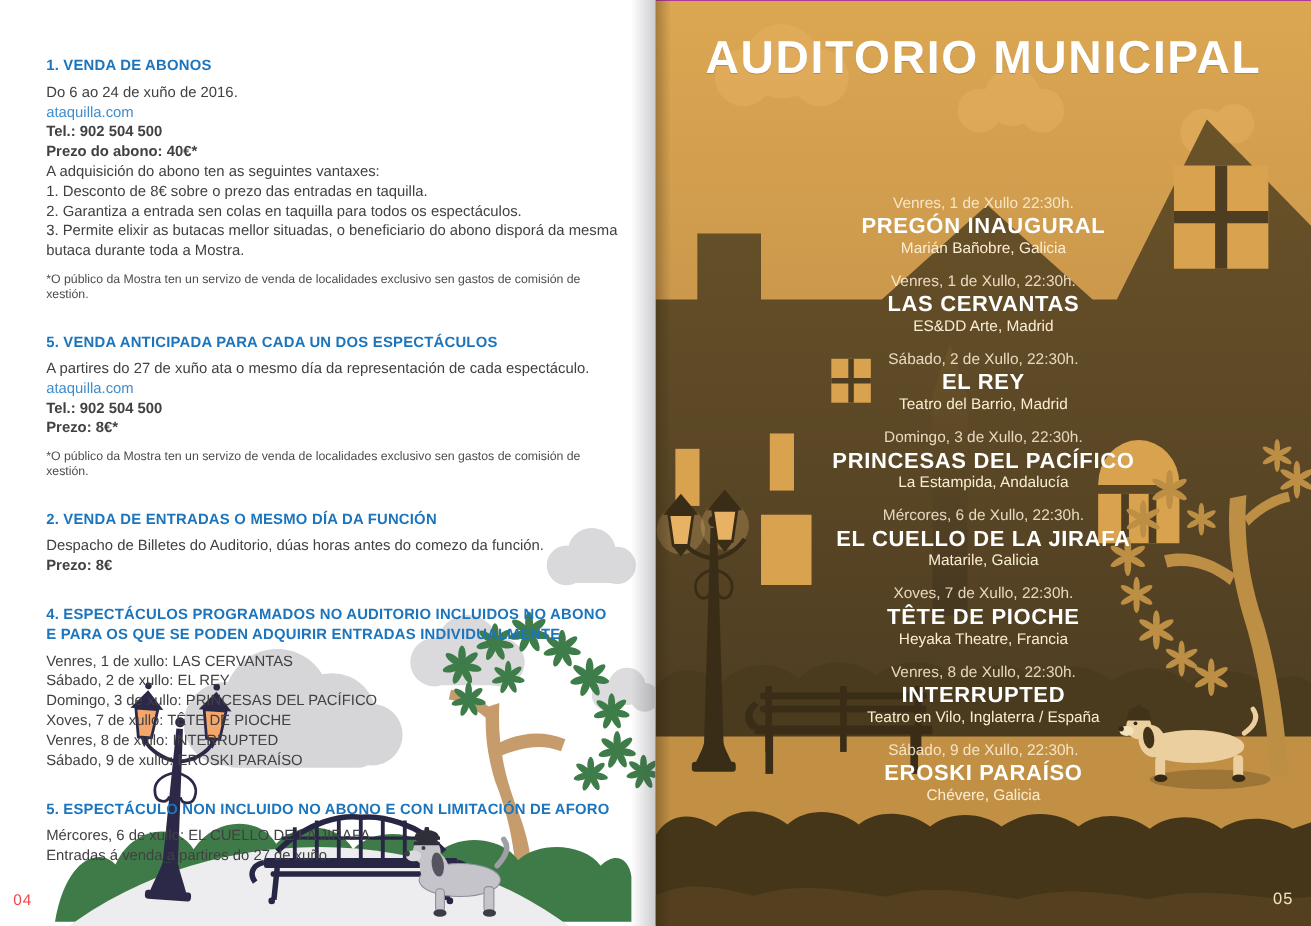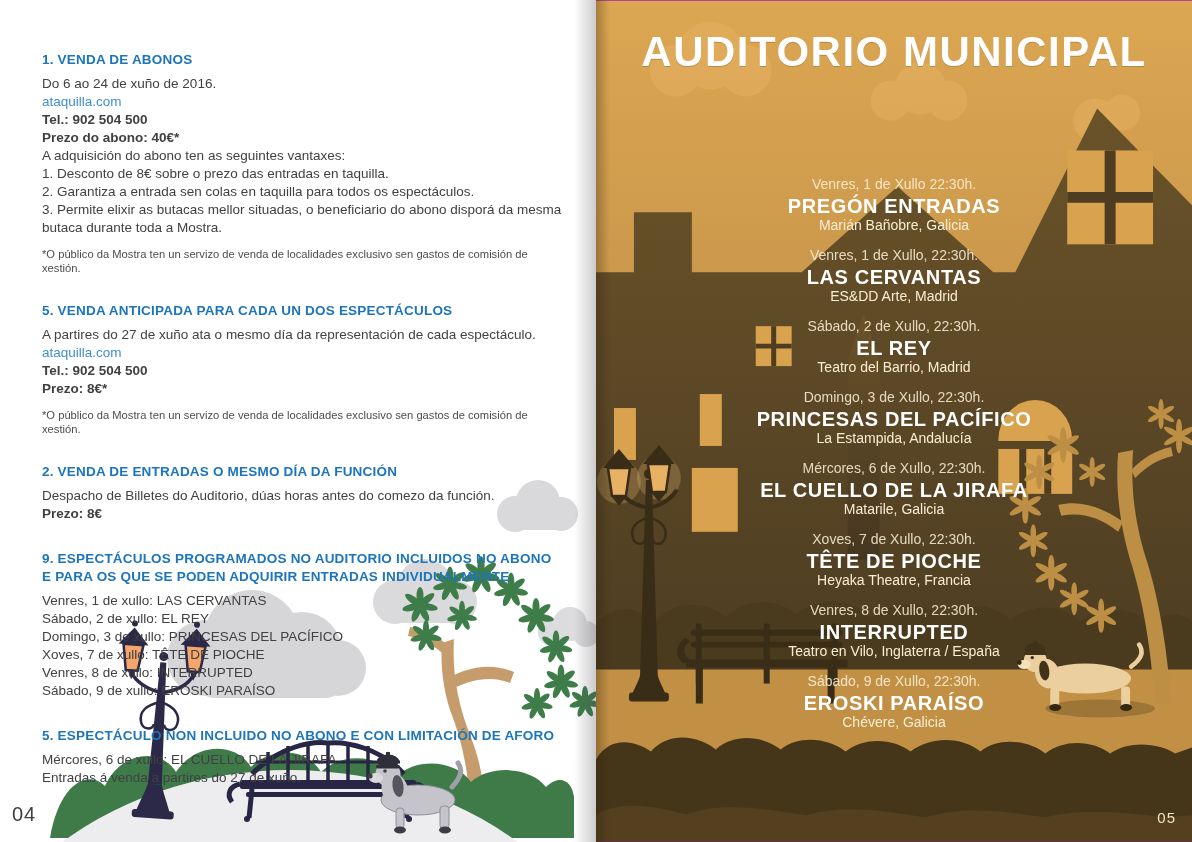--- a/index.html
+++ b/index.html
@@ -12,21 +12,21 @@
   .page-left{width:596px;height:842px;background:#ffffff;position:relative;overflow:hidden;}
   .page-left::after{content:"";position:absolute;top:0;right:0;width:22px;height:100%;
     background:linear-gradient(to right, rgba(0,0,0,0), rgba(70,70,80,.28));z-index:6;}
   .left-content{position:absolute;left:42px;top:24px;width:522px;z-index:4;}
   .ltitle{font-size:46px;line-height:50px;font-weight:bold;color:#1C75BC;letter-spacing:1px;margin:0 0 16px 0;}
   .sec-heading{color:#1C75BC;font-weight:bold;font-size:13.5px;line-height:18px;letter-spacing:.2px;margin:27px 0 6px 0;}
   .line{font-size:13.5px;line-height:18px;color:#414042;}
   .line.bold{font-weight:bold;}
   .link{color:#3F8ECC;font-size:13.5px;line-height:18px;cursor:pointer;}
   .footnote{font-size:11.2px;line-height:14px;color:#4C4C4E;margin-top:10px;}
-  .pageno-left{position:absolute;left:12px;bottom:16px;font-size:20px;letter-spacing:1px;color:#404040;z-index:5;}
+  .pageno-left{position:absolute;left:12px;bottom:16px;font-size:14px;letter-spacing:1px;color:#ef4444;z-index:5;}
   .left-scene{position:absolute;left:0;bottom:0;z-index:1;}
   
   .page-right{width:596px;height:842px;position:relative;overflow:hidden;background:#a21caf;}
   .page-right::before{content:"";position:absolute;top:0;left:0;width:14px;height:100%;
     background:linear-gradient(to right, rgba(40,28,8,.30), rgba(40,28,8,0));z-index:6;}
   .right-scene{position:absolute;left:0;top:0;z-index:1;}
   .rtitle{position:absolute;top:28px;left:0;right:0;text-align:center;z-index:4;
     color:#ffffff;font-size:42px;font-weight:bold;letter-spacing:1.5px;
     text-shadow:0 1px 0 rgba(120,85,30,.35);}
   .events{position:absolute;top:176px;left:0;right:0;z-index:4;text-align:center;}
@@ -181,21 +181,21 @@
       <div class="line">A partires do 27 de xuño ata o mesmo día da representación de cada espectáculo.</div>
       <div class="link">ataquilla.com</div>
       <div class="line bold">Tel.: 902 504 500</div>
       <div class="line bold">Prezo: 8€*</div>
       <div class="footnote">*O público da Mostra ten un servizo de venda de localidades exclusivo sen gastos de comisión de xestión.</div>
 
       <div class="sec-heading">2. VENDA DE ENTRADAS O MESMO DÍA DA FUNCIÓN</div>
       <div class="line">Despacho de Billetes do Auditorio, dúas horas antes do comezo da función.</div>
       <div class="line bold">Prezo: 8€</div>
 
-      <div class="sec-heading">9. ESPECTÁCULOS PROGRAMADOS NO AUDITORIO INCLUIDOS NO ABONO E PARA OS QUE SE PODEN ADQUIRIR ENTRADAS INDIVIDUALMENTE</div>
+      <div class="sec-heading">4. ESPECTÁCULOS PROGRAMADOS NO AUDITORIO INCLUIDOS NO ABONO E PARA OS QUE SE PODEN ADQUIRIR ENTRADAS INDIVIDUALMENTE</div>
       <div class="line"><span>Venres, 1 de xullo:</span> <span class="show">LAS CERVANTAS</span></div>
       <div class="line"><span>Sábado, 2 de xullo:</span> <span class="show">EL REY</span></div>
       <div class="line"><span>Domingo, 3 de xullo:</span> <span class="show">PRINCESAS DEL PACÍFICO</span></div>
       <div class="line"><span>Xoves, 7 de xullo:</span> <span class="show">TÊTE DE PIOCHE</span></div>
       <div class="line"><span>Venres, 8 de xullo:</span> <span class="show">INTERRUPTED</span></div>
       <div class="line"><span>Sábado, 9 de xullo:</span> <span class="show">EROSKI PARAÍSO</span></div>
 
       <div class="sec-heading">5. ESPECTÁCULO NON INCLUIDO NO ABONO E CON LIMITACIÓN DE AFORO</div>
       <div class="line"><span>Mércores, 6 de xullo:</span> <span class="show">EL CUELLO DE LA JIRAFA</span></div>
       <div class="line">Entradas á venda a partires do 27 de xuño.</div>
@@ -349,21 +349,21 @@
 
       <path fill="#463619" d="M0,842 L0,760 C15,735 40,742 55,752 C75,730 105,738 120,750 C140,732 170,738 185,750 C205,734 235,740 250,752 C270,736 300,740 315,752 C340,734 370,740 385,752 C405,736 435,742 450,754 C470,738 500,742 515,754 C535,740 565,744 580,754 L597,748 L597,842 Z"></path>
       <path fill="#54401F" d="M0,842 L0,815 C30,800 60,808 90,815 C130,802 170,810 210,816 C250,804 290,812 330,818 C370,806 410,812 450,818 C490,808 530,814 570,818 L597,816 L597,842 Z"></path>
     </svg>
 
     <div class="rtitle">AUDITORIO MUNICIPAL</div>
 
     <div class="events">
       <div class="event">
         <div class="edate">Venres, 1 de Xullo 22:30h.</div>
-        <div class="etitle">PREGÓN ENTRADAS</div>
+        <div class="etitle">PREGÓN INAUGURAL</div>
         <div class="ecompany">Marián Bañobre, Galicia</div>
       </div>
       <div class="event">
         <div class="edate">Venres, 1 de Xullo, 22:30h.</div>
         <div class="etitle">LAS CERVANTAS</div>
         <div class="ecompany">ES&amp;DD Arte, Madrid</div>
       </div>
       <div class="event">
         <div class="edate">Sábado, 2 de Xullo, 22:30h.</div>
         <div class="etitle">EL REY</div>

